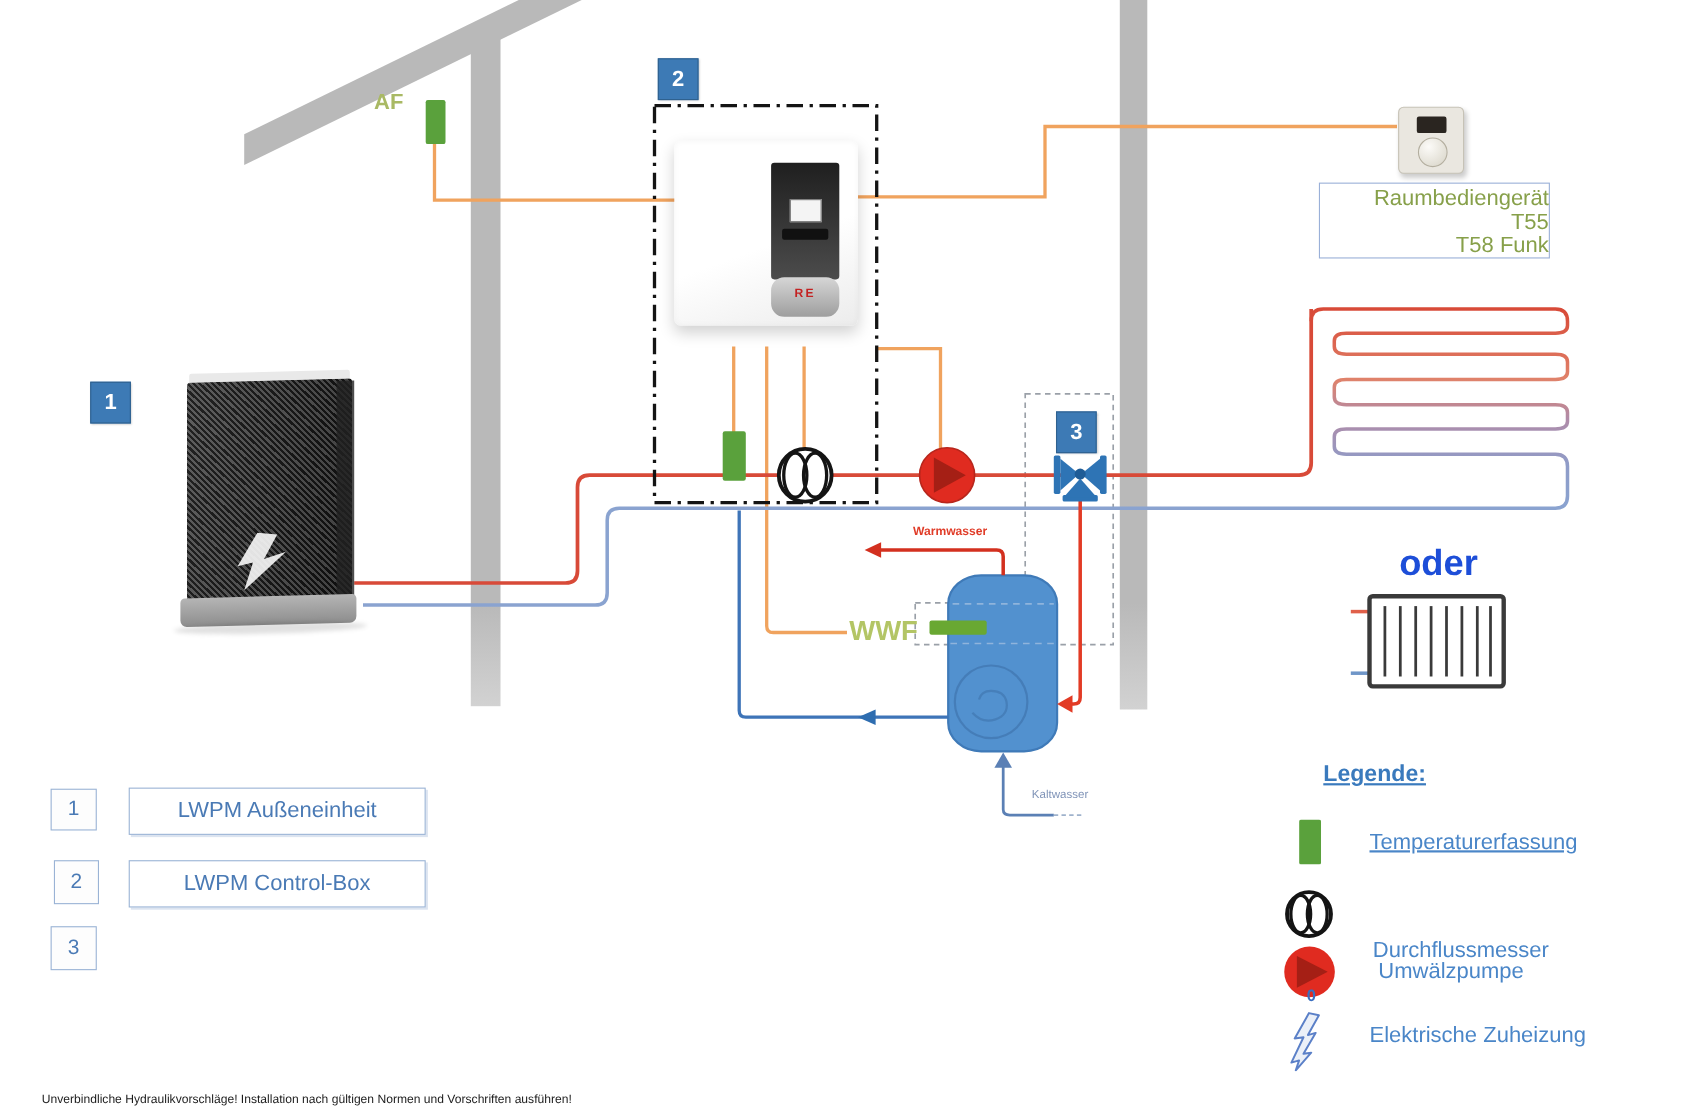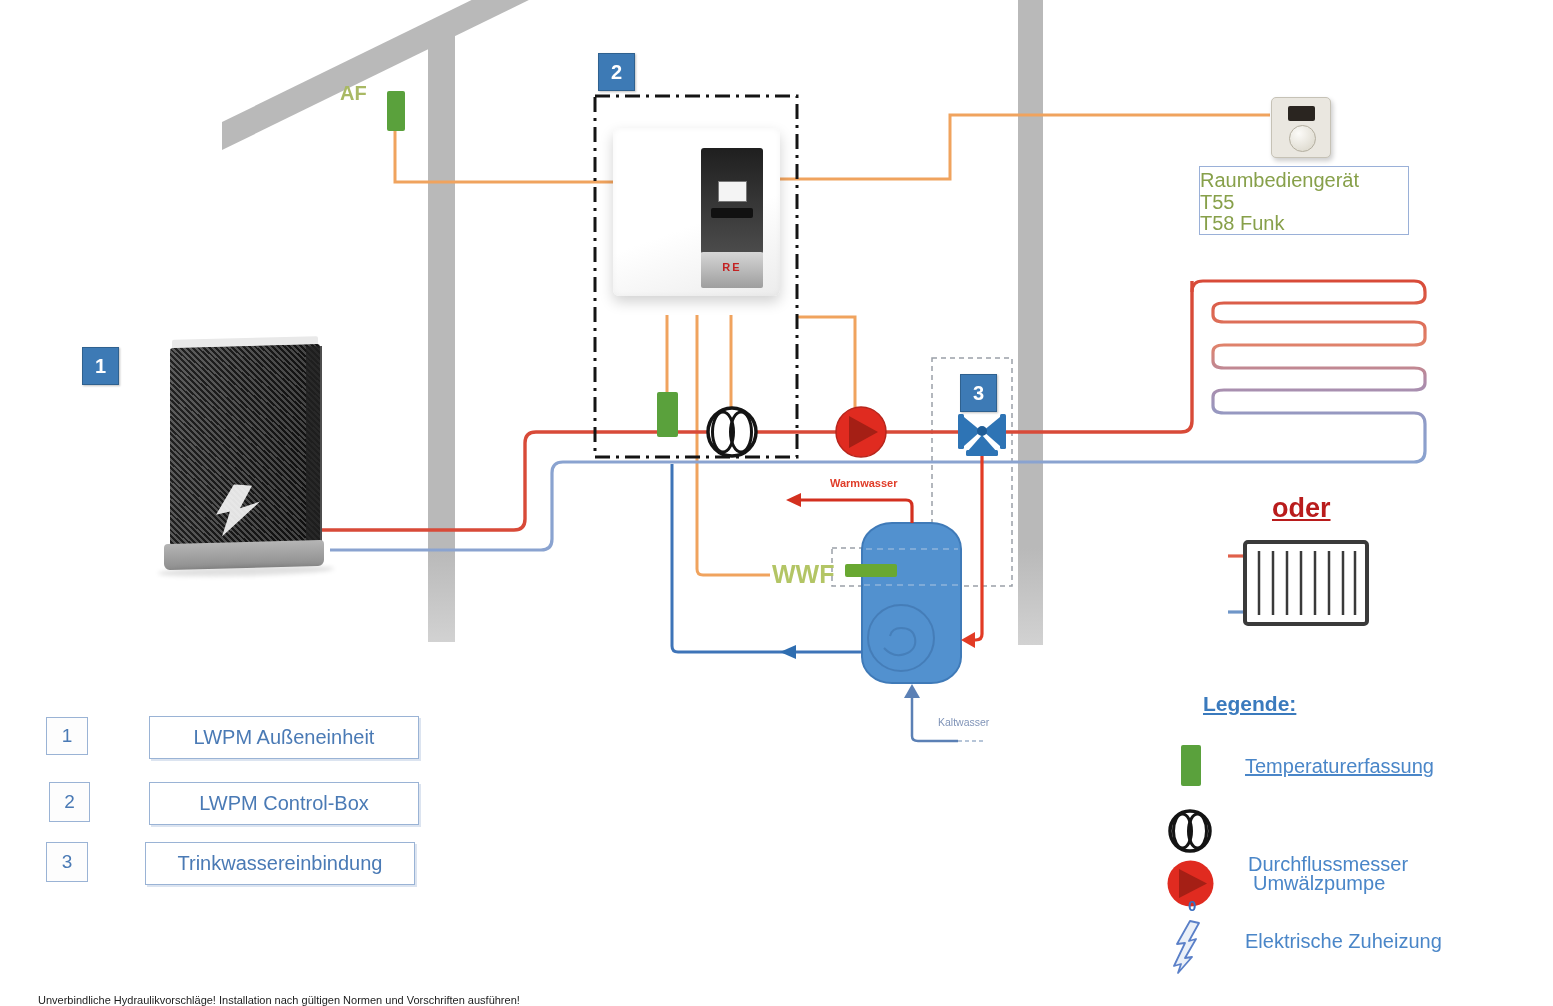--- a/index.html
+++ b/index.html
@@ -6,27 +6,27 @@
   #canvas{position:relative;width:1553px;height:1006px;background:#ffffff;overflow:hidden;
           font-family:"Liberation Sans", sans-serif;}
   .abs{position:absolute;}
   
   .badge{width:35px;height:36px;background:#3d7ab5;border:1px solid #2f618f;color:#fff;
          font-size:20px;font-weight:bold;display:flex;align-items:center;justify-content:center;
          box-shadow:1px 1px 2px rgba(0,0,0,.25);}
   
   .olive{color:#a9b964;font-weight:bold;}
   
-  .roombox{width:208px;height:64px;border:1.5px solid #9ab0d8;background:#fff;text-align:left;
+  .roombox{width:208px;height:64px;border:1.5px solid #9ab0d8;background:#fff;text-align:right;
            color:#87a04a;font-size:20px;line-height:21.5px;padding-top:3px;}
   
   .csq{background:#fdfdfd;border:1.5px solid #9ab3d5;color:#4a7ab5;font-size:19px;
        display:flex;align-items:center;justify-content:center;}
   .cbox{border:1.5px solid #9ab3d5;background:#fff;color:#4a7ab5;font-size:20px;
-        display:flex;align-items:center;justify-content:center;box-shadow:2px 2px 0 rgba(154,179,213,.35);margin-left:32px;}
+        display:flex;align-items:center;justify-content:center;box-shadow:2px 2px 0 rgba(154,179,213,.35);}
   
   .ltitle{color:#3a7abd;font-size:21px;font-weight:bold;text-decoration:underline;}
   .llabel{color:#4a86c8;font-size:20px;}
   
   .outdoor{left:170px;top:338px;width:150px;height:236px;transform:skewY(-1.5deg);}
   .outdoor .top{position:absolute;left:2px;top:0;width:146px;height:10px;background:#e9e9e9;border-radius:2px;}
   .outdoor .body{position:absolute;left:0;top:8px;width:150px;height:200px;background:#3c3c3c;
       border-radius:3px;
       background-image:repeating-linear-gradient(45deg, rgba(0,0,0,.55) 0 2px, rgba(140,140,140,.30) 2px 4px),
                        linear-gradient(100deg,#4a4a4a 0%,#303030 60%,#1e1e1e 100%);}
@@ -35,21 +35,21 @@
       border-radius:4px 4px 6px 6px;}
   .outdoor .shadow{position:absolute;left:-12px;top:228px;width:176px;height:10px;background:rgba(0,0,0,.12);
       border-radius:50%;filter:blur(2px);}
   .cbdev{left:613px;top:128px;width:167px;height:168px;background:linear-gradient(160deg,#ffffff 55%,#ececec 100%);
       border-radius:6px;box-shadow:0 6px 14px rgba(0,0,0,.18), inset 0 0 6px rgba(0,0,0,.04);}
   .cbdev .panel{position:absolute;left:88px;top:20px;width:62px;height:106px;
       background:linear-gradient(#1f1f1f,#4c4c4c);border-radius:3px;}
   .cbdev .screen{position:absolute;left:17px;top:33px;width:27px;height:19px;background:#f4f4f4;border:1px solid #777;}
   .cbdev .keys{position:absolute;left:10px;top:60px;width:42px;height:10px;background:#111;border-radius:2px;}
   .cbdev .band{position:absolute;left:88px;top:124px;width:62px;height:36px;
-      background:linear-gradient(#d6d6d6,#9e9e9e);border-radius:2px;}
+      background:linear-gradient(#d6d6d6,#9e9e9e);border-radius:12px;}
   .cbdev .logo{position:absolute;left:0;top:9px;width:62px;text-align:center;color:#c32222;
       font-size:11px;font-weight:bold;letter-spacing:2px;}
   .roomdev{left:1271px;top:97px;width:58px;height:59px;background:#eae7e0;border:1px solid #c6c2b6;
       border-radius:5px;box-shadow:2px 3px 5px rgba(0,0,0,.2);}
   .roomdev .disp{position:absolute;left:16px;top:8px;width:27px;height:15px;background:#2a2520;border-radius:2px;}
   .roomdev .knob{position:absolute;left:17px;top:27px;width:25px;height:25px;border-radius:50%;
       border:1px solid #b3ae9f;background:radial-gradient(circle at 35% 30%,#fcfbf8,#d7d3c6);}
   .foot{color:#1c1c1c;font-size:11px;margin-top:24px;}
   .small-red{color:#e03c28;font-size:11px;font-weight:bold;}
   .small-blue{color:#8094b8;font-size:10.5px;}
@@ -181,34 +181,33 @@
   </div>
 
   <div class="abs badge" style="left:82px;top:347px;">1</div>
   <div class="abs badge" style="left:598px;top:53px;">2</div>
   <div class="abs badge" style="left:960px;top:374px;">3</div>
 
   <div class="abs olive" style="left:340px;top:82px;font-size:20px;">AF</div>
   <div class="abs olive" style="left:772px;top:560px;font-size:25px;color:#b3c565;">WWF</div>
   <div class="abs small-red" style="left:830px;top:477px;text-align:right;">Warmwasser</div>
   <div class="abs small-blue" style="left:938px;top:716px;">Kaltwasser</div>
-  <div class="abs" style="left:1272px;top:493px;font-size:27px;font-weight:bold;color:#b91c1c;text-decoration:underline;">oder</div>
+  <div class="abs" style="left:1272px;top:493px;font-size:33px;font-weight:bold;color:#1d4ed8;">oder</div>
 
   <div class="abs roombox" style="left:1199px;top:166px;">
     <div>Raumbediengerät</div>
     <div>T55</div>
     <div>T58 Funk</div>
   </div>
 
   <div class="abs csq" style="left:46px;top:717px;width:40px;height:36px;">1</div>
   <div class="abs cbox" style="left:117px;top:716px;width:268px;height:41px;">LWPM Außeneinheit</div>
   <div class="abs csq" style="left:49px;top:782px;width:39px;height:38px;">2</div>
   <div class="abs cbox" style="left:117px;top:782px;width:268px;height:41px;">LWPM Control-Box</div>
   <div class="abs csq" style="left:46px;top:842px;width:40px;height:38px;">3</div>
-  <div class="abs cbox" style="left:113px;top:842px;width:268px;height:41px;">Trinkwassereinbindung</div>
 
   <div class="abs ltitle" style="left:1203px;top:692px;">Legende:</div>
 
   <svg class="abs" style="left:1181px;top:745px;" width="20" height="41" viewBox="0 0 20 41">
     <rect x="0" y="0" width="20" height="41" rx="2" fill="#5aa13c"></rect>
   </svg>
   <div class="abs llabel" style="left:1245px;top:755px;text-decoration:underline;">Temperaturerfassung</div>
 
   <svg class="abs" style="left:1167px;top:808px;" width="46" height="46" viewBox="0 0 46 46">
     <circle cx="23" cy="23" r="20" fill="#fff" stroke="#141414" stroke-width="3.5"></circle>

